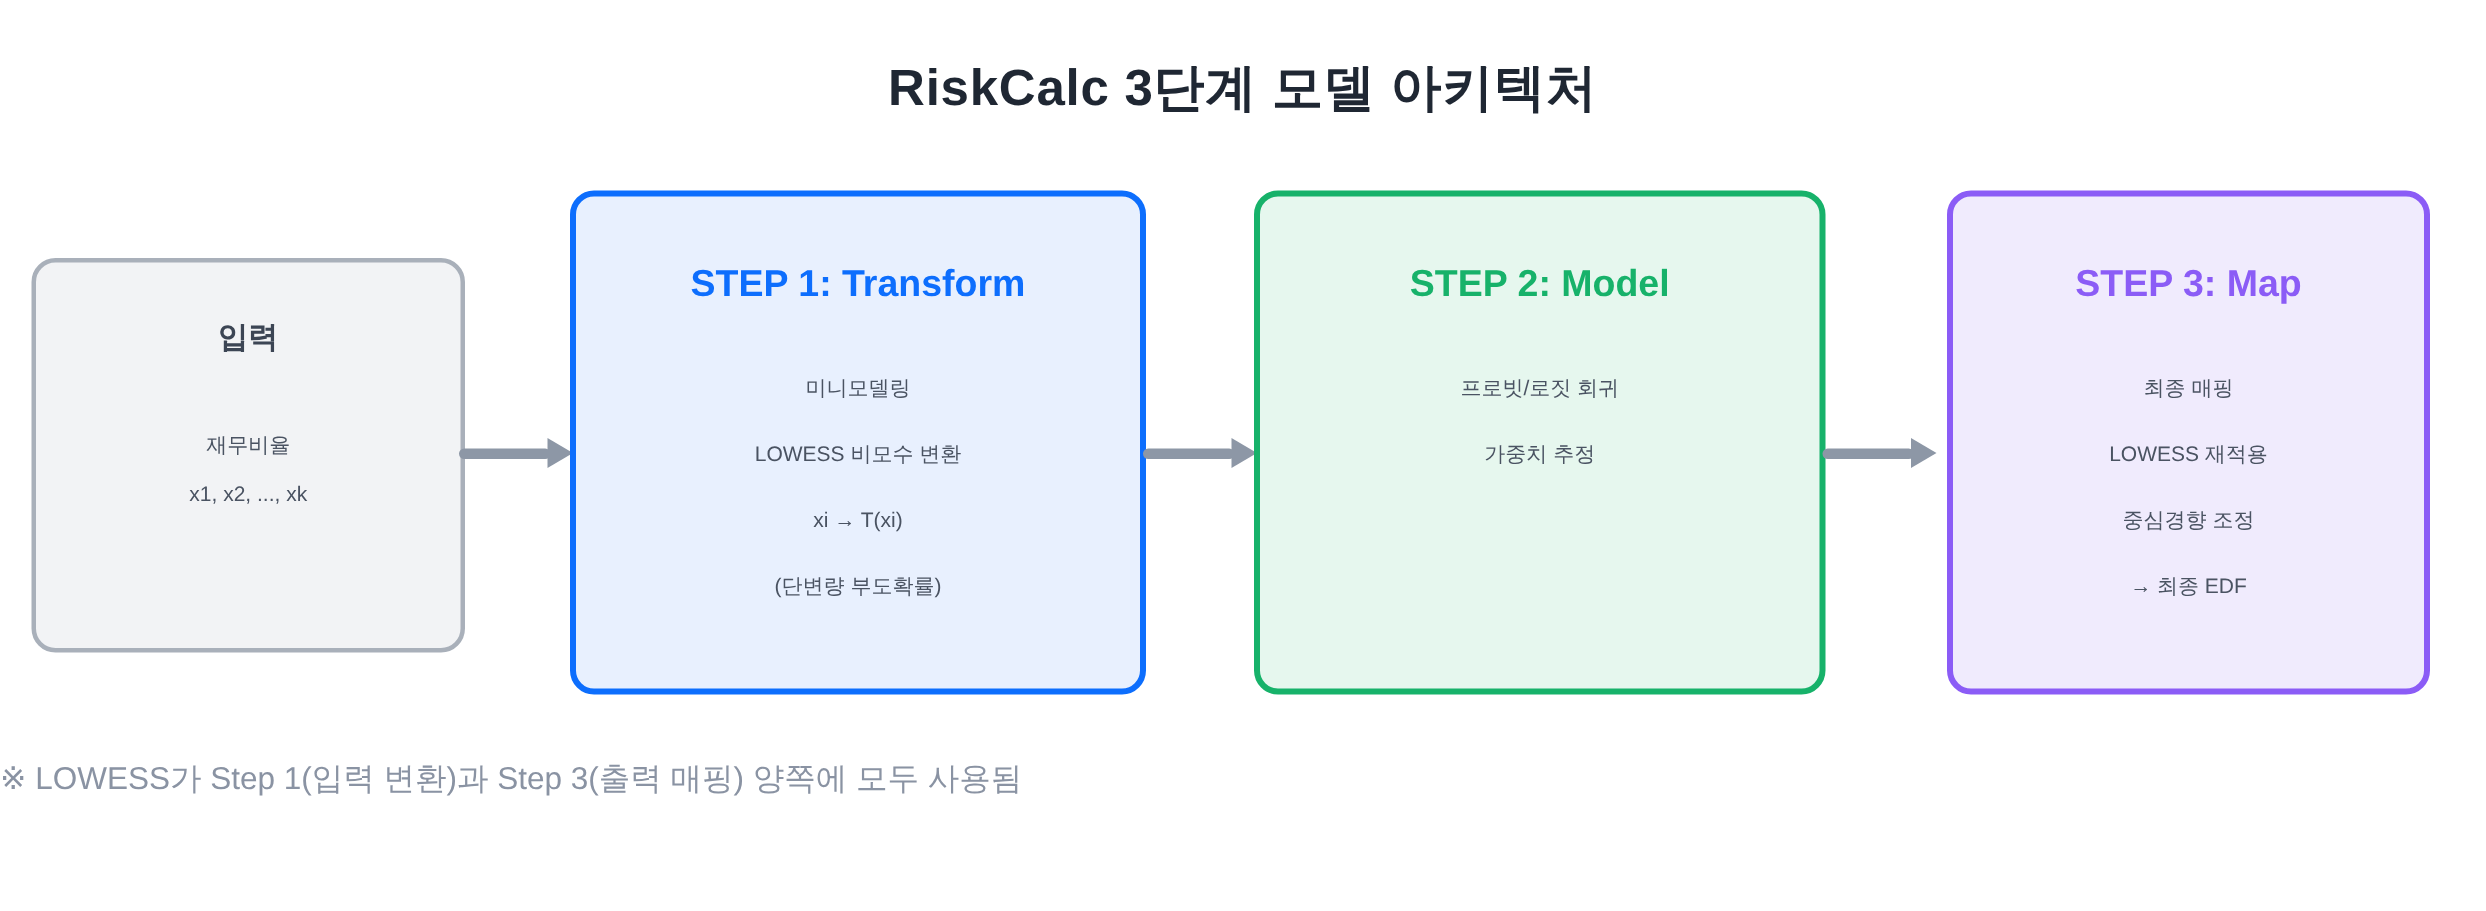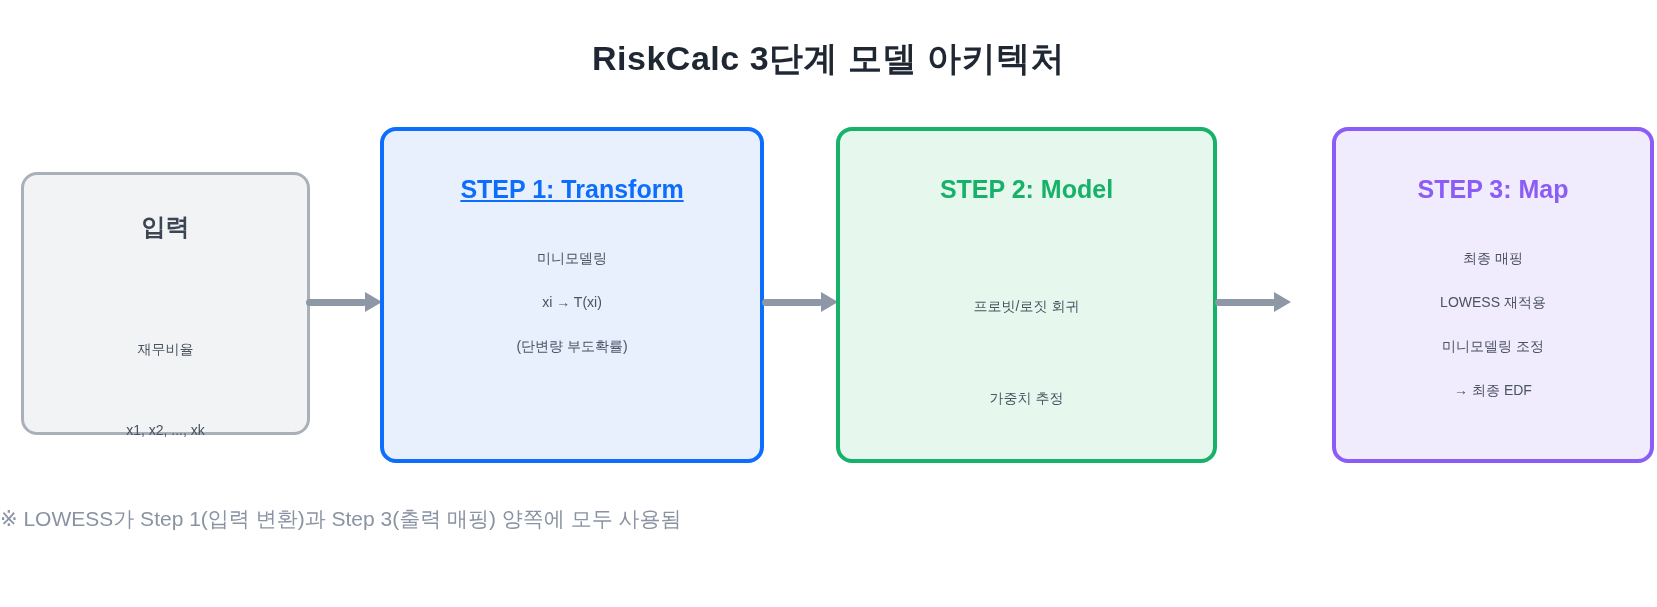--- a/index.html
+++ b/index.html
@@ -29,47 +29,46 @@
   }
 
   
   .input-box {
     left: 21px; top: 172px; width: 289px; height: 263px;
     background: var(--input-bg, #f2f3f5);
     border: 3px solid var(--input-border, #a9b0ba);
     padding-top: 36px;
   }
   .input-box .box-title {
-    font-size: 24px; font-weight: 700; color: #3c4554;
+    font-size: 20px; font-weight: 700; color: #3c4554;
     margin-bottom: 42px;
   }
-  .input-box .line { line-height: 33px; margin-top: 48px; }
+  .input-box .line { line-height: 33px; }
 
   
   .step-box { top: 127px; height: 336px; padding-top: 44px; }
   .step-box .box-title { font-size: 25px; font-weight: 700; margin-bottom: 22px; }
   .step-box .line { line-height: 24px; margin-top: 20px; }
 
   .step1-box {
     left: 380px; width: 384px;
     background: var(--step1-bg, #e8f0fe);
     border: 4px solid var(--step1-accent, #0d6efd);
   }
-  .step1-box .box-title { color: var(--step1-accent, #0d6efd); text-decoration: underline; }
+  .step1-box .box-title { color: var(--step1-accent, #0d6efd); }
 
   .step2-box {
     left: 836px; width: 381px;
     background: var(--step2-bg, #e6f7ee);
     border: 4px solid var(--step2-accent, #17b26a);
-    gap: 48px;
   }
   .step2-box .box-title { color: var(--step2-accent, #17b26a); }
 
   .step3-box {
-    left: 1332px; width: 322px;
+    left: 1298px; width: 322px;
     background: var(--step3-bg, #f0ebfd);
     border: 4px solid var(--step3-accent, #8b5cf6);
   }
   .step3-box .box-title { color: var(--step3-accent, #8b5cf6); }
 
   
   .arrow {
     position: absolute; top: 292px; height: 20px;
     display: flex; align-items: center;
   }
@@ -108,20 +107,21 @@
   </div>
 
   <div class="arrow arrow1">
     <span class="shaft"></span>
     <span class="head"></span>
   </div>
 
   <div class="box step-box step1-box">
     <div class="box-title">STEP 1: Transform</div>
     <div class="line">미니모델링</div>
+    <div class="line">LOWESS 비모수 변환</div>
     <div class="line">xi → T(xi)</div>
     <div class="line">(단변량 부도확률)</div>
   </div>
 
   <div class="arrow arrow2">
     <span class="shaft"></span>
     <span class="head"></span>
   </div>
 
   <div class="box step-box step2-box">
@@ -132,19 +132,19 @@
 
   <div class="arrow arrow3">
     <span class="shaft"></span>
     <span class="head"></span>
   </div>
 
   <div class="box step-box step3-box">
     <div class="box-title">STEP 3: Map</div>
     <div class="line">최종 매핑</div>
     <div class="line">LOWESS 재적용</div>
-    <div class="line">미니모델링 조정</div>
+    <div class="line">중심경향 조정</div>
     <div class="line">→ 최종 EDF</div>
   </div>
 
   <div class="note">※ LOWESS가 Step 1(입력 변환)과 Step 3(출력 매핑) 양쪽에 모두 사용됨</div>
 
 </div>
 
 </body></html>

